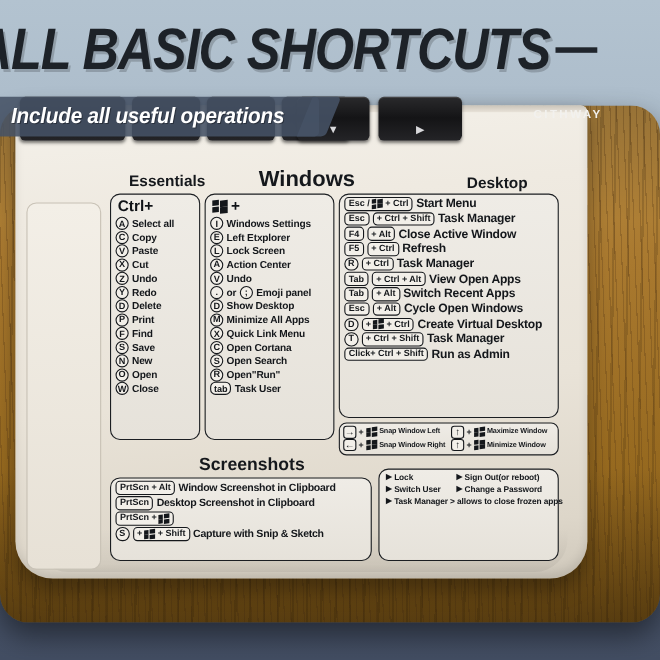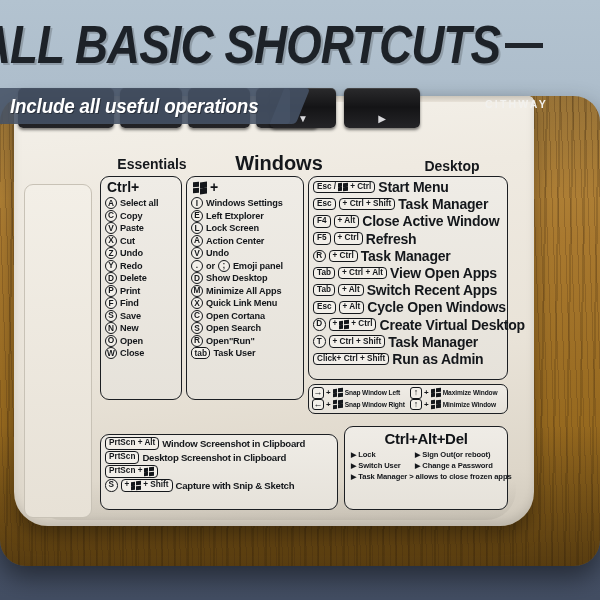--- a/index.html
+++ b/index.html
@@ -162,21 +162,21 @@
 
   
   .pill {
     display:inline-flex; align-items:center; justify-content:center; gap:2px;
     height:12.5px; border:1.4px solid #14171b; border-radius:4px;
     padding:0 3px; font-size:8.2px; font-weight:700; color:#14171b;
     background:#f2efe9; flex:0 0 auto; white-space:nowrap; line-height:1;
   }
   .pill.round { border-radius:50%; min-width:12.5px; padding:0; }
 
-  .dlbl { font-size:14px; font-weight:700; color:#14171b; white-space:nowrap; letter-spacing:-.2px; }
+  .dlbl { font-size:11px; font-weight:700; color:#14171b; white-space:nowrap; letter-spacing:-.2px; }
   .drow { display:flex; align-items:center; gap:3px; margin-bottom:1.2px; }
 
   
   .winlogo {
     display:inline-block; width:10px; height:9px; position:relative; flex:0 0 auto;
   }
   .winlogo i {
     position:absolute; background:#14171b; display:block;
   }
   .winlogo i:nth-child(1){ left:0;   top:.6px; width:4.2px; height:3.6px; transform:skewY(-7deg);}
@@ -253,20 +253,21 @@
 
   <div class="banner">
     <span class="banner-text">Include all useful operations</span>
   </div>
 
   <div class="content">
 
     <div class="hdr essentials">Essentials</div>
     <div class="hdr windows">Windows</div>
     <div class="hdr desktop">Desktop</div>
+    <div class="hdr screenshots">Screenshots</div>
 
     <div class="panel essentials">
       <div class="ttl">Ctrl+</div>
       <div id="ess-list">
           <div class="row">
             <span class="cap">A</span>
             <span class="lbl">Select all</span>
           </div>
           <div class="row">
             <span class="cap">C</span>
@@ -529,21 +530,20 @@
                 <i></i>
                 <i></i>
                 <i></i>
               </span> + Shift</span>
             <span class="slbl">Capture with Snip &amp; Sketch</span>
           </div>
         </div>
     </div>
 
     <div class="panel cad">
-      <div class="cadttl">Ctrl+Alt+Del</div>
       <div class="cadgrid" id="cad-list">
           <div class="caditem">
             <span class="tri">▶</span>
             <span>Lock</span>
           </div>
           <div class="caditem">
             <span class="tri">▶</span>
             <span>Sign Out(or reboot)</span>
           </div>
           <div class="caditem">

